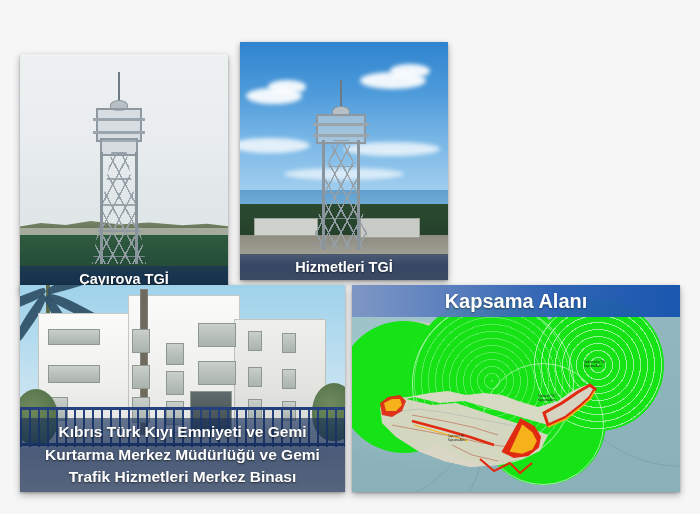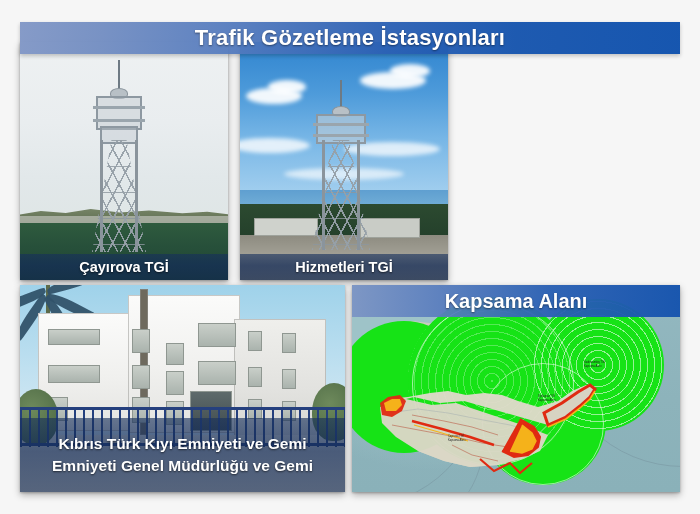--- a/index.html
+++ b/index.html
@@ -48,21 +48,21 @@
     text-shadow:0 1px 2px rgba(0,0,0,.6);
     display:flex;align-items:center;justify-content:center;
   }
   .cap.one{height:26px;font-size:14.5px;}
   .cap.multi{height:74px;font-size:15.5px;line-height:1.45;flex-direction:column;}
 
   
   .sky,.ground{position:absolute;left:0;right:0;}
 
   
-  #card1{left:20px;top:42px;width:208px;height:238px;}
+  #card1{left:20px;top:54px;width:208px;height:238px;}
   #c1-sky{top:0;height:75%;background:linear-gradient(180deg,#eef1f2 0%,#e9edef 45%,#e2e8ea 75%,#dfe6e6 100%);}
   #c1-hill{bottom:22%;height:10%;background:linear-gradient(180deg,#7c8a6c 0%,#58694c 100%);
            clip-path:polygon(0 45%,10% 30%,22% 38%,34% 22%,48% 36%,62% 28%,78% 40%,90% 33%,100% 44%,100% 100%,0 100%);}
   #c1-ground{bottom:0;height:24%;background:linear-gradient(180deg,#2f5b3e 0%,#27503a 40%,#1e4433 100%);}
   #c1-band{position:absolute;left:0;right:0;bottom:24%;height:3%;background:#b9bdb4;opacity:.75;}
 
   
   #card2{left:240px;top:42px;width:208px;height:238px;}
   #c2-sky{top:0;height:62%;background:linear-gradient(180deg,#2f84cf 0%,#4e9bda 35%,#77b6e6 65%,#9fcdee 100%);}
   #c2-sea{top:62%;height:8%;background:linear-gradient(180deg,#5f9fd0 0%,#74b0d8 100%);}
@@ -125,23 +125,20 @@
   .cov{position:absolute;border-radius:50%;background:#16e316;}
   .cov-rings{position:absolute;border-radius:50%;
      background:repeating-radial-gradient(circle, rgba(255,255,255,.55) 0 1px, transparent 1px 7px);}
   .ann{position:absolute;font-size:2.6px;color:#1a1a1a;line-height:1.35;white-space:pre;transform:scale(1);}
 </style>
 </head>
 <body>
 
 <div class="stage">
 
-  <div class="title-bar">
-    <span class="t">Trafik Gözetleme İstasyonları</span>
-  </div>
 
   <div class="card" id="card1">
     <div class="photo">
       <div class="sky" id="c1-sky"></div>
       <div class="ground" id="c1-hill"></div>
       <div id="c1-band"></div>
       <div class="ground" id="c1-ground"></div>
 
       <div class="tower" style="left:72px;top:18px;width:54px;height:192px;">
         <div class="mast" style="top:0;height:34px;"></div>
@@ -229,21 +226,22 @@
       <div style="position:absolute;left:0;right:0;top:150px;bottom:0;background:linear-gradient(180deg,#e9e7de 0%,#e2e0d6 50%,#dcdad0 100%);"></div>
       <div class="bush" style="left:-6px;top:104px;width:44px;height:56px;"></div>
       <div class="bush" style="left:292px;top:98px;width:44px;height:58px;"></div>
 
       <div class="fence" style="top:122px;"></div>
       <div class="fence-rail" style="top:122px;"></div>
       <div class="fence-rail" style="top:158px;"></div>
 
       <div class="cap multi">
         <span>Kıbrıs Türk Kıyı Emniyeti ve Gemi</span>
-        <span>Emniyeti Genel Müdürlüğü ve Gemi</span>
+        <span>Kurtarma Merkez Müdürlüğü ve Gemi</span>
+        <span>Trafik Hizmetleri Merkez Binası</span>
       </div>
     </div>
   </div>
 
   <div class="card" id="card5">
     <div class="photo">
       <div id="map-bg"></div>
 
       <div class="graticule" style="left:-120px;top:-30px;width:250px;height:250px;"></div>
       <div class="graticule" style="left:-60px;top:60px;width:190px;height:190px;"></div>

